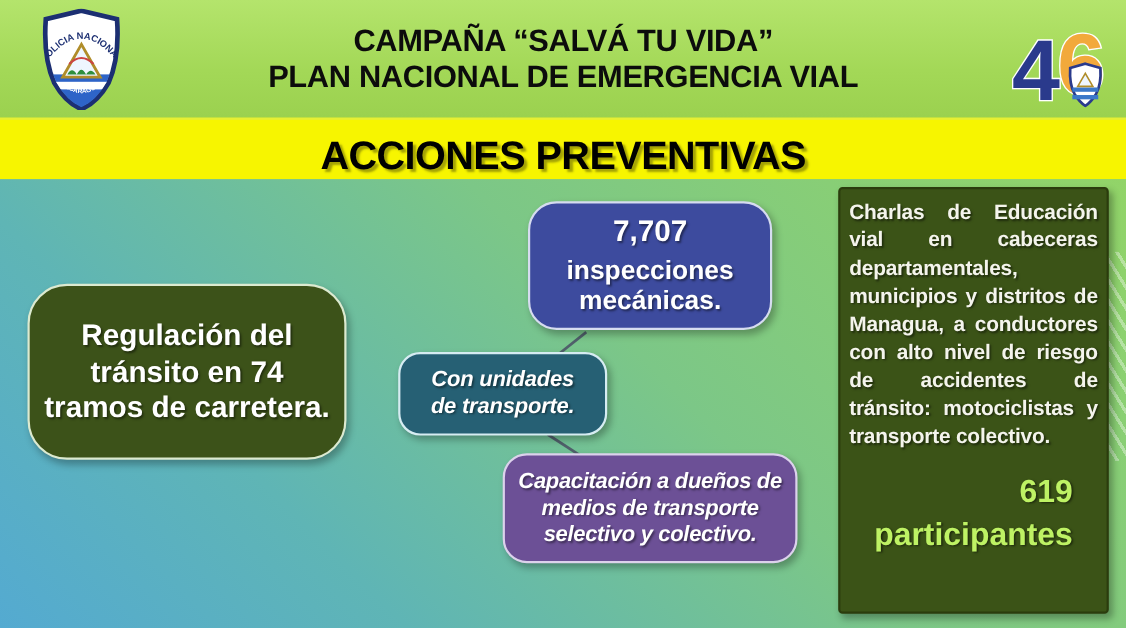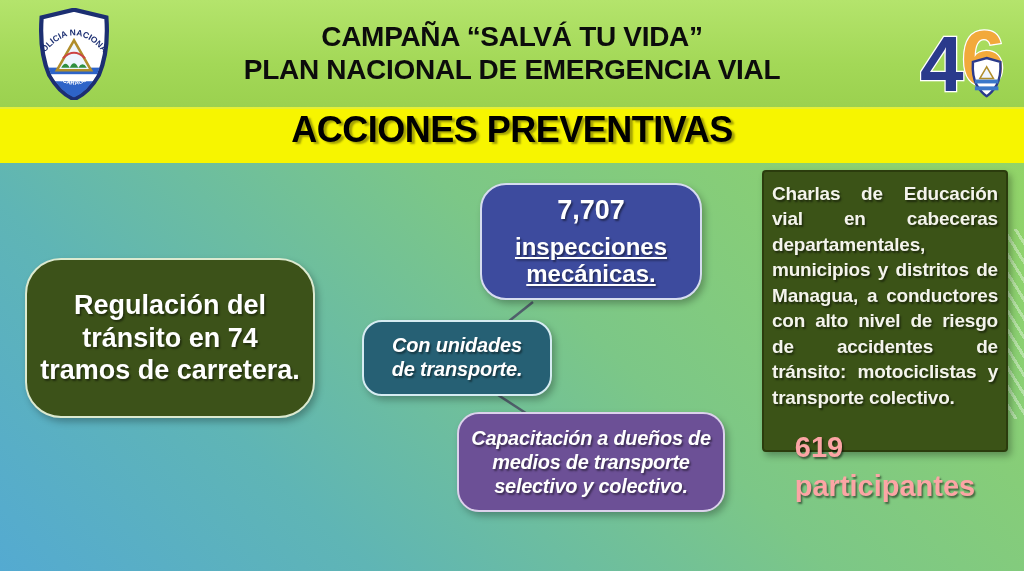--- a/index.html
+++ b/index.html
@@ -20,21 +20,21 @@
     display:flex;flex-direction:column;justify-content:center;align-items:center;
     color:#0c0c0c;font-weight:bold;font-size:28px;line-height:1.16;
     text-align:center;letter-spacing:-0.3px;
   }
   .anniv-logo{position:absolute;right:6px;top:10px;width:98px;height:92px;}
 
   
   .banner{
     position:absolute;left:0;top:107px;width:1024px;height:56px;
     background:#f7f500;border-top:2px solid #e6ef35;
-    display:flex;align-items:flex-start;justify-content:center;box-sizing:border-box;
+    display:flex;align-items:flex-end;justify-content:center;box-sizing:border-box;
   }
   .banner-label{
     font-size:36px;font-weight:bold;color:#000;letter-spacing:-0.5px;
     text-shadow:3px 2px 2px rgba(60,60,10,0.45);
   }
 
   
   .content{
     position:absolute;left:0;top:163px;width:1024px;height:408px;
     background:linear-gradient(225deg,#92d468 0%,#7cc787 42%,#5fb5b5 74%,#54aad1 100%);
@@ -55,43 +55,43 @@
   .box-regulation{
     left:25px;top:95px;width:290px;height:160px;border-radius:36px;
     background:#3c5219;border:2px solid #dcead0;font-size:27px;line-height:1.22;
     padding:6px 12px;
   }
   .box-inspections{
     left:480px;top:20px;width:222px;height:117px;border-radius:26px;
     background:#3d4b9e;border:2px solid #d6dcf0;padding:4px 8px;
   }
   .box-inspections .value{font-size:27px;margin-bottom:8px;}
-  .box-inspections .label{font-size:24px;line-height:1.12;text-decoration:underline;}
+  .box-inspections .label{font-size:24px;line-height:1.12;}
   .box-units{
     left:362px;top:157px;width:190px;height:76px;border-radius:20px;
     background:#266074;border:2px solid #d6ecf2;font-size:20px;line-height:1.18;
     letter-spacing:-0.2px;padding:2px 16px;font-style:italic;
   }
   .box-training{
     left:457px;top:249px;width:268px;height:100px;border-radius:22px;
     background:#6c5096;border:2px solid #dcd2ec;font-size:20px;line-height:1.2;
     letter-spacing:-0.3px;padding:4px 9px;font-style:italic;
   }
   .box-charlas{
-    left:762px;top:7px;width:246px;height:282px;border-radius:4px;
+    left:762px;top:7px;width:246px;height:388px;border-radius:4px;
     background:#3b5317;border:2px solid #2b3c0d;
     color:#f4f4ec;font-weight:bold;justify-content:flex-start;
     padding:9px 8px;box-shadow:3px 4px 7px rgba(0,0,0,0.3);
   }
   .box-charlas .body-text{
     font-size:19px;line-height:1.34;text-align:justify;letter-spacing:-0.2px;
     text-shadow:1.5px 1.5px 2px rgba(0,0,0,0.5);width:100%;
   }
   .box-charlas .stat{
-    margin-top:18px;color:#fca5a5;font-size:29px;line-height:1.35;text-align:left;
+    margin-top:18px;color:#bef264;font-size:29px;line-height:1.35;text-align:right;
     text-shadow:1.5px 1.5px 2px rgba(0,0,0,0.5);
   }
   .connectors{position:absolute;inset:0;pointer-events:none;}
 </style>
 </head>
 <body>
 
 <div class="slide">
 
   <div class="top-bar">

